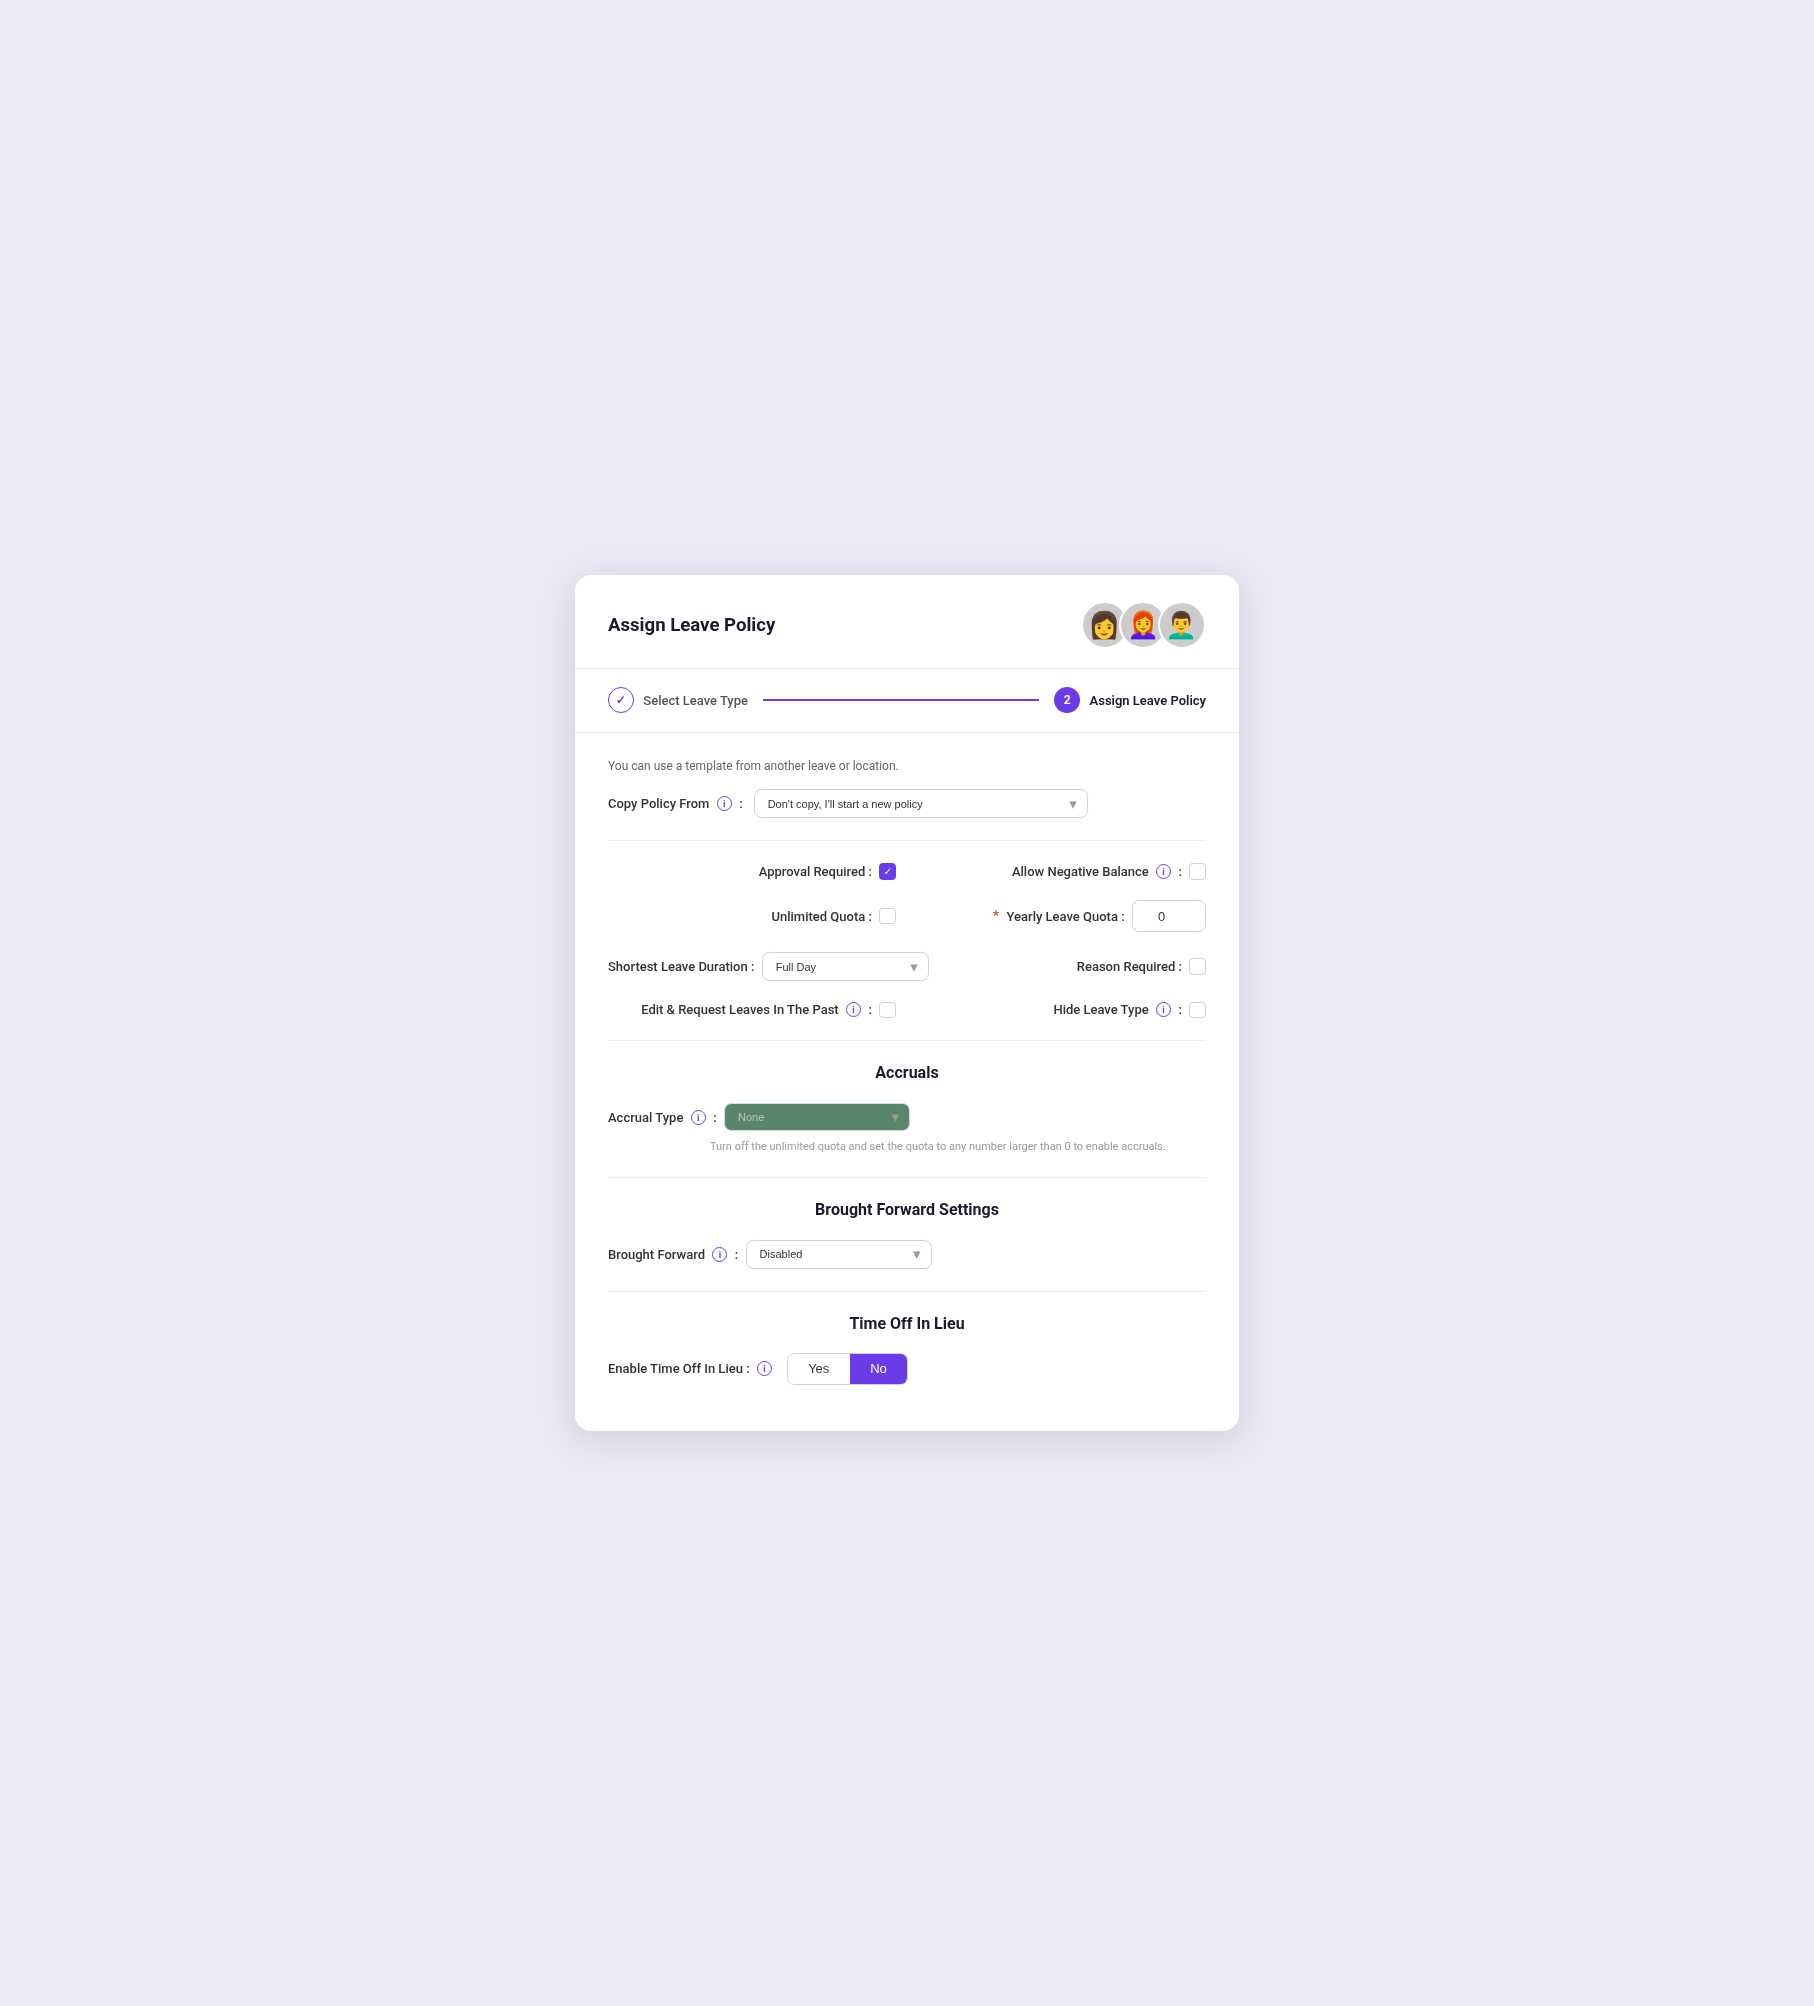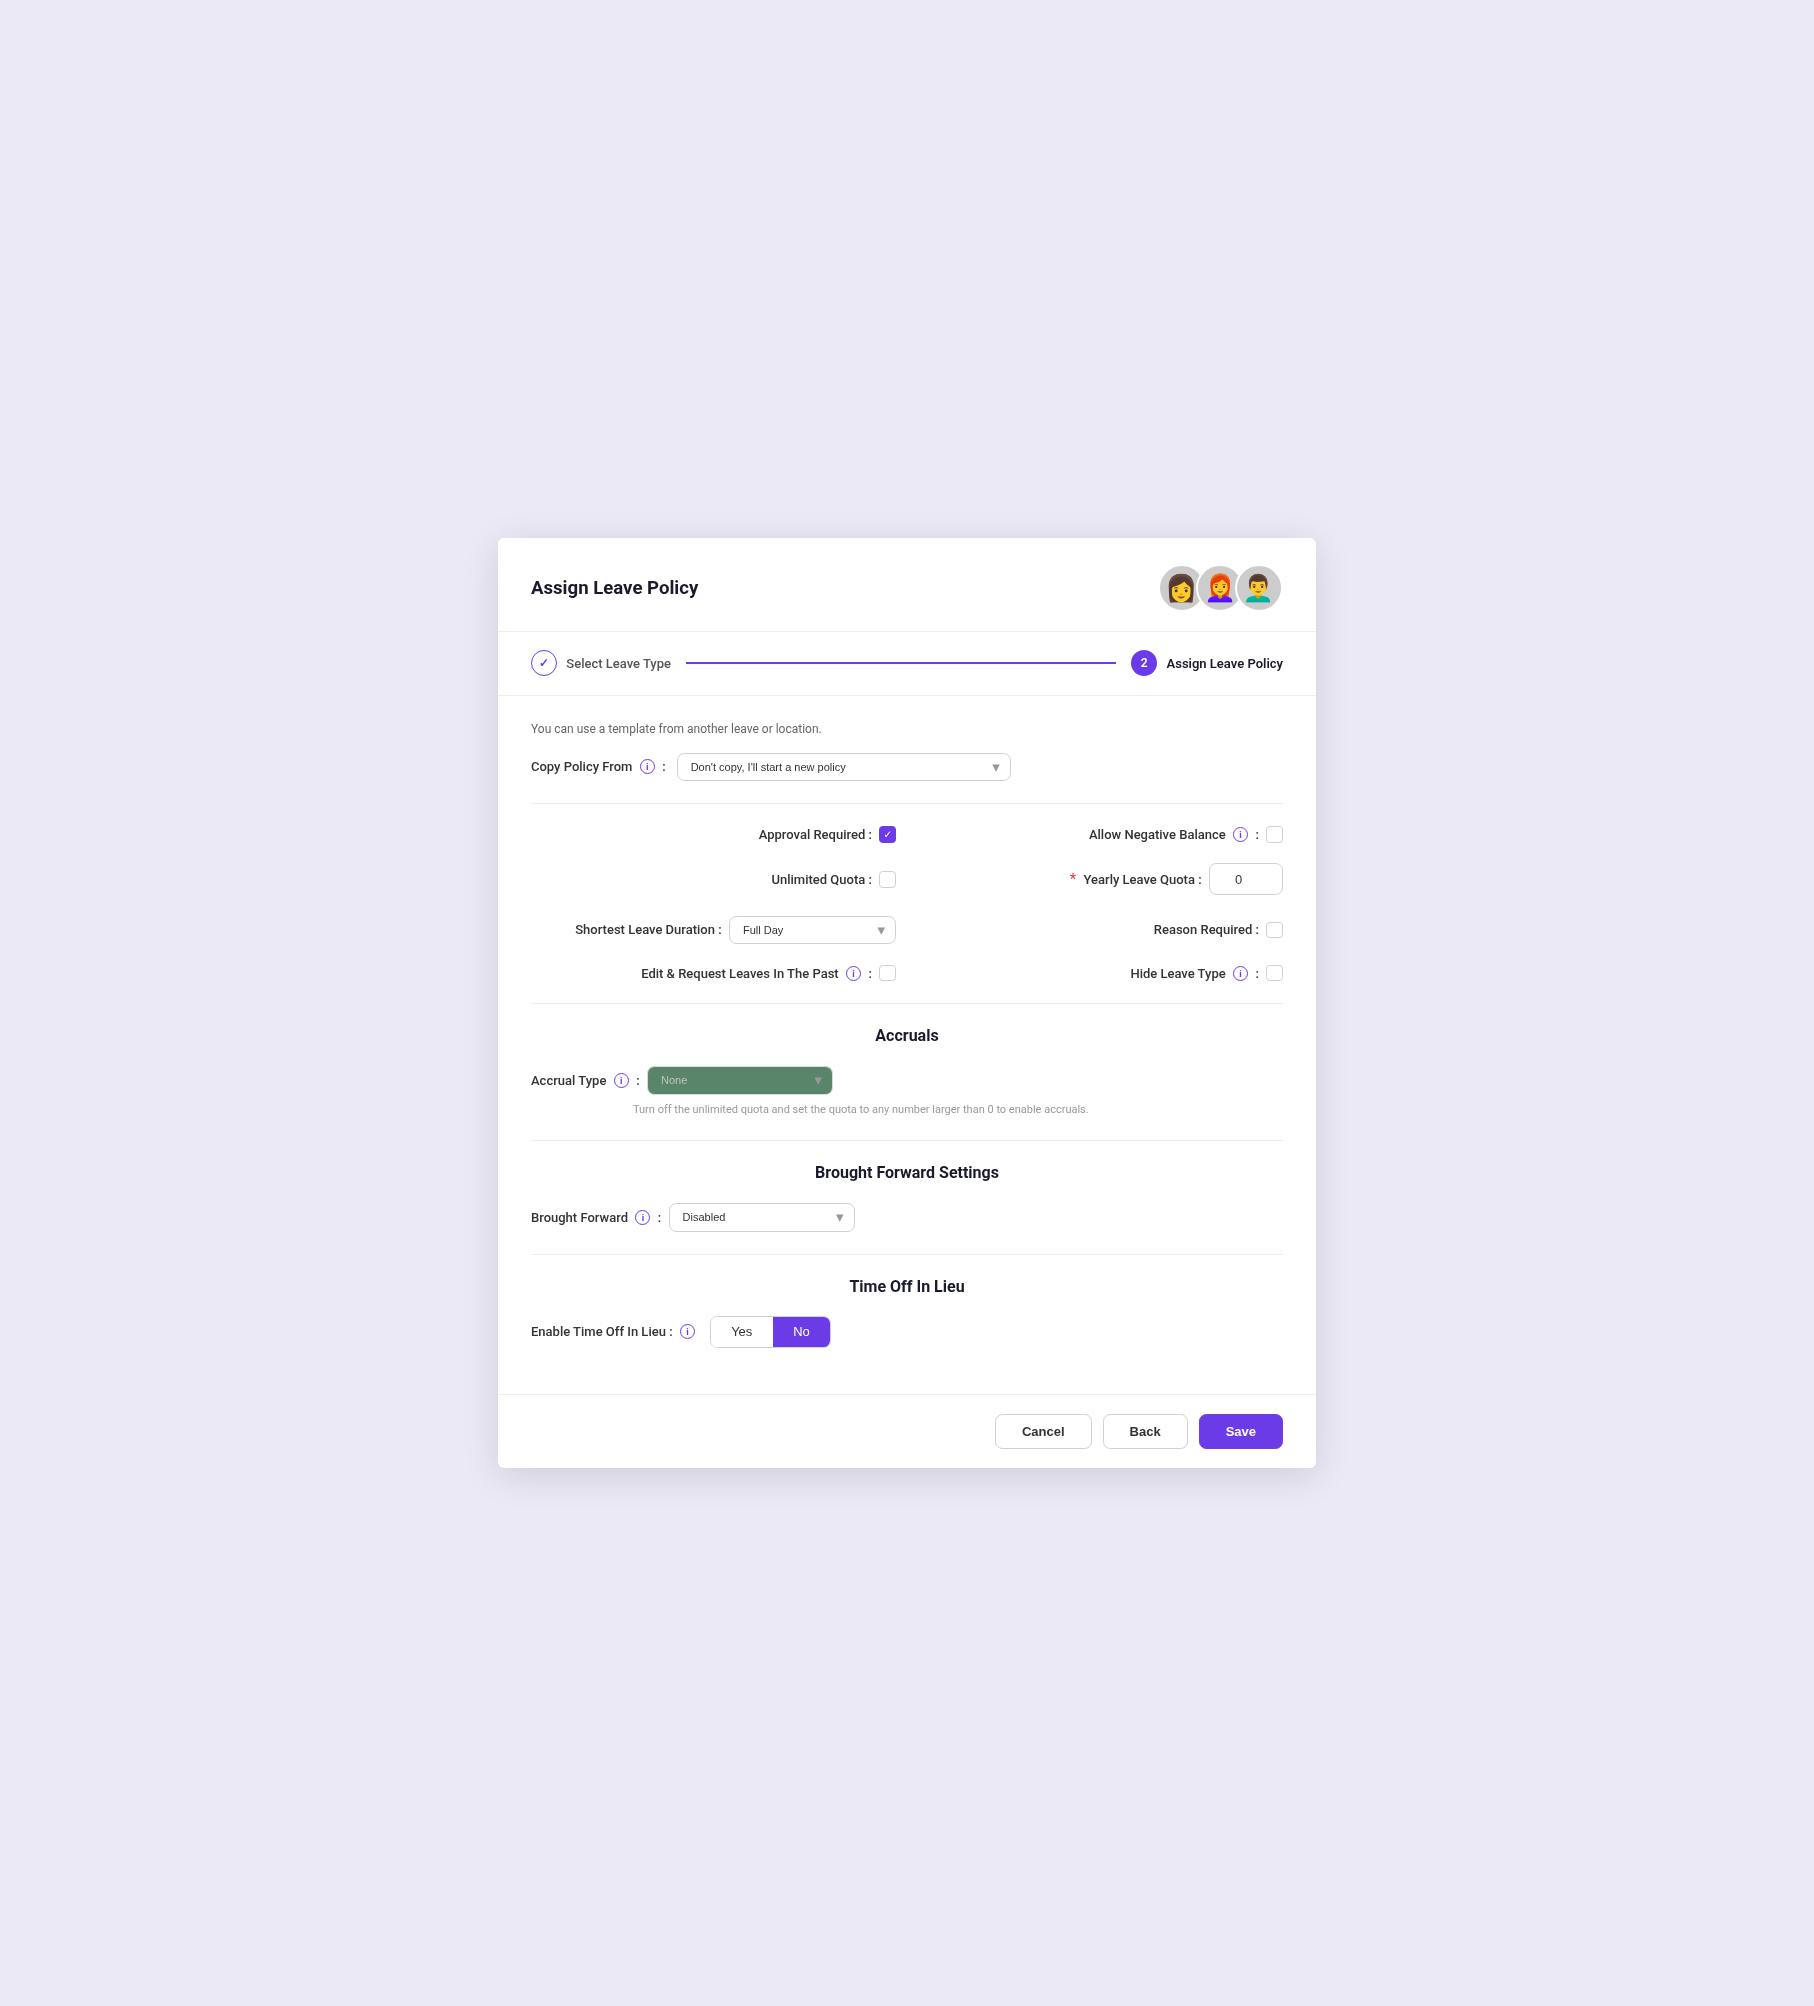--- a/index.html
+++ b/index.html
@@ -7,22 +7,22 @@
       background: #ece9f7;
       min-height: 100vh;
       display: flex;
       align-items: center;
       justify-content: center;
       font-family: -apple-system, BlinkMacSystemFont, 'Segoe UI', Roboto, sans-serif;
       padding: 37px 18.6px;
     }
     .modal {
       background: #fff;
-      border-radius: 6px;
-      width: 818px;
+      border-radius: 16px;
+      width: 664px;
       max-width: 100%;
       box-shadow: 0 7.4px 37px rgba(0,0,0,0.12);
       overflow: hidden;
     }
     .modal-header {
       padding: 26px 33px 18.6px;
       display: flex;
       align-items: center;
       justify-content: space-between;
       border-bottom: 0.9px solid #eee;
@@ -432,20 +432,15 @@
         <span class="field-label"></span>
         <div class="toggle-group">
           <button class="toggle-btn">Yes</button>
           <button class="toggle-btn active">No</button>
         </div>
       </div>
     </div>
 
   </div>
 
-  <div class="modal-footer">
-    <button class="btn">Cancel</button>
-    <button class="btn">Back</button>
-    <button class="btn primary">Save</button>
-  </div>
 
 </div>
 
 
 </body></html>

